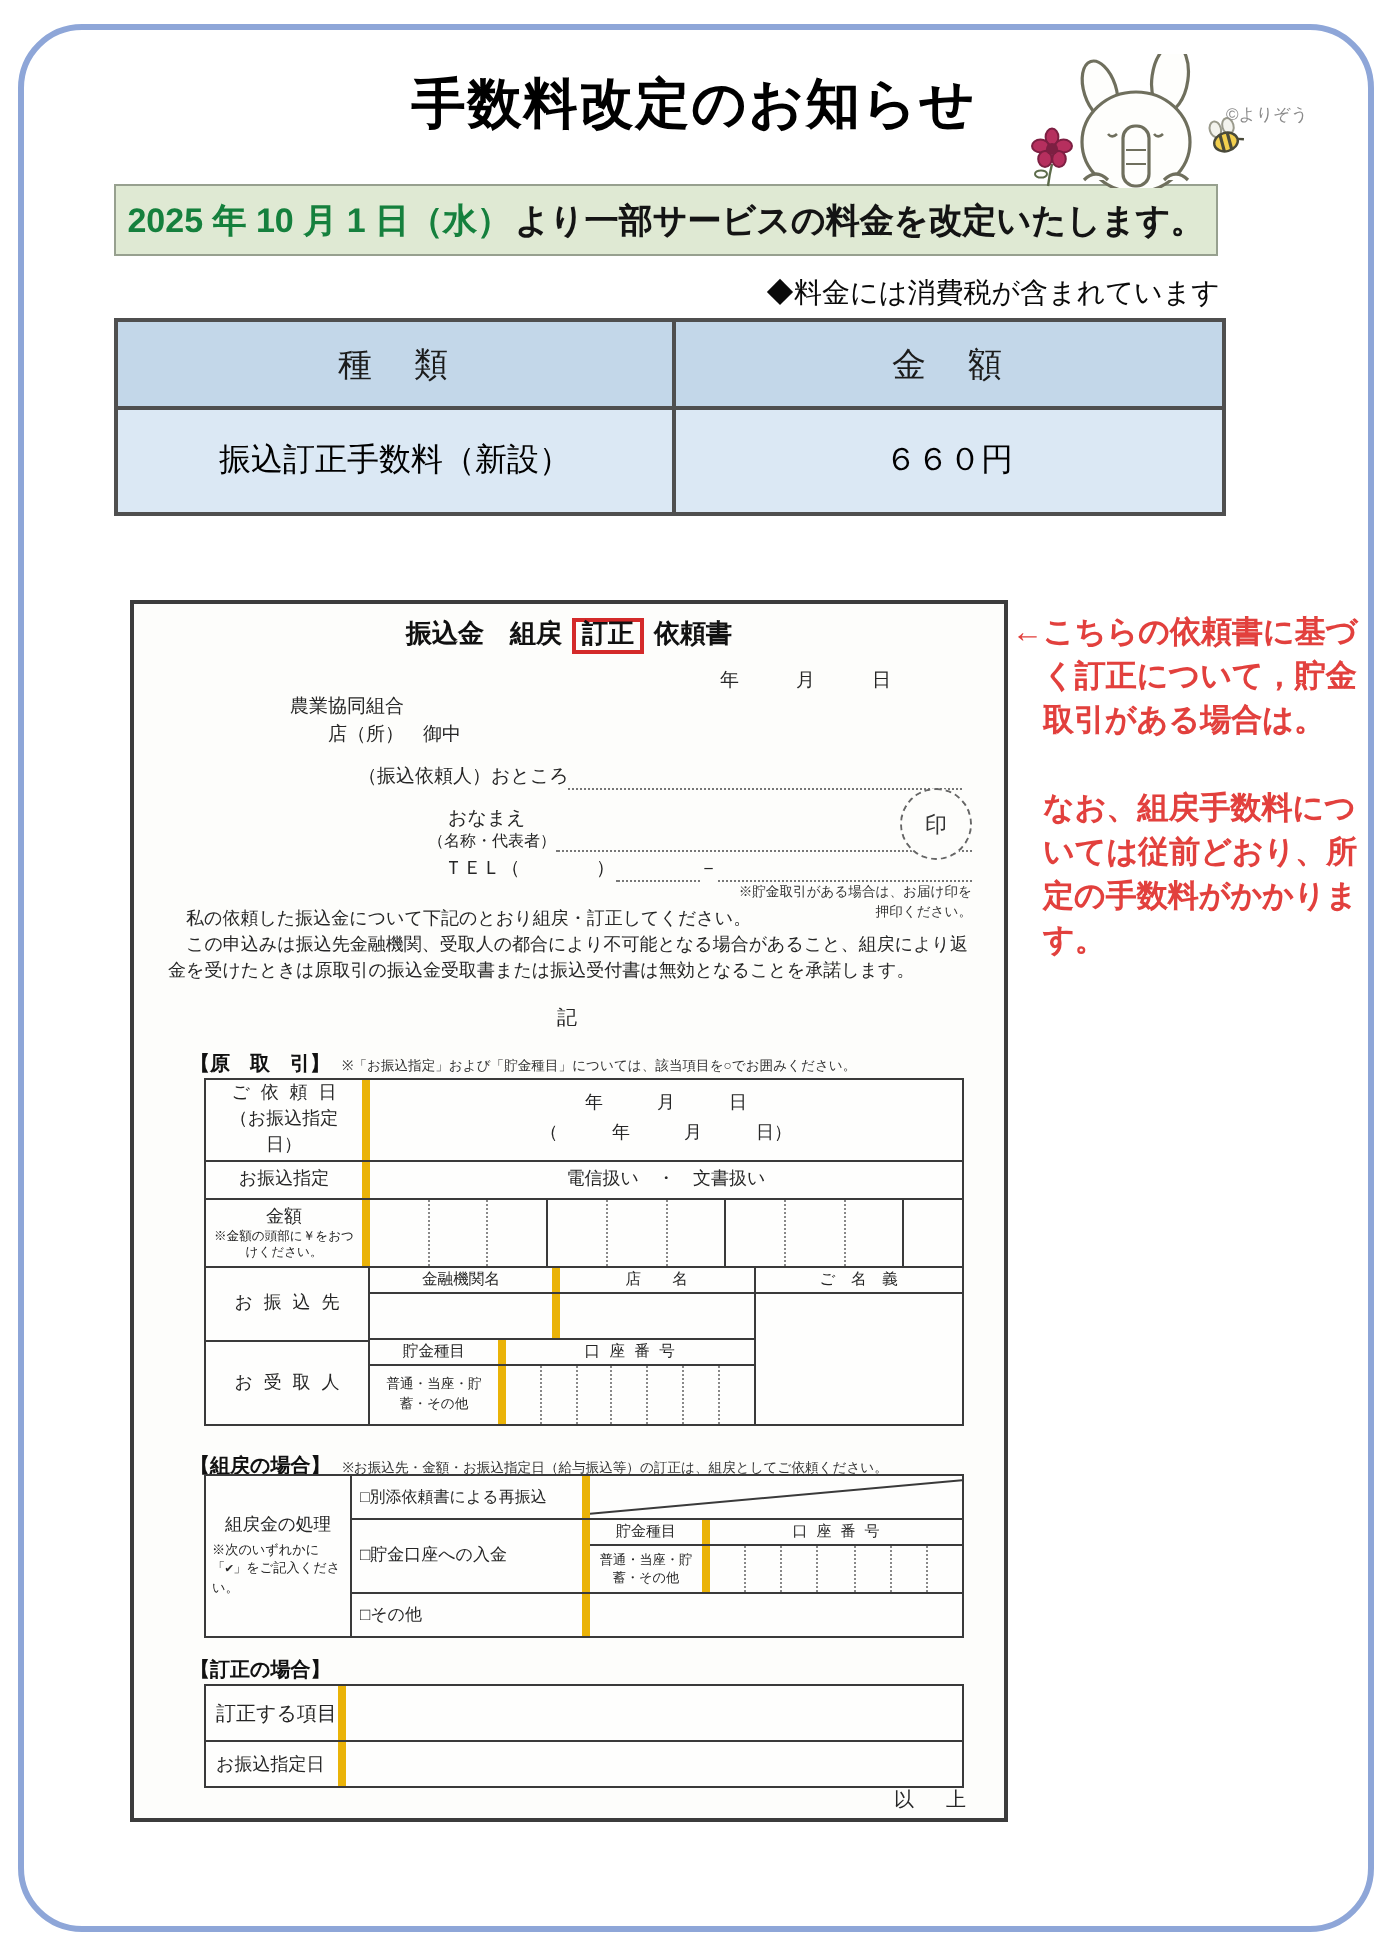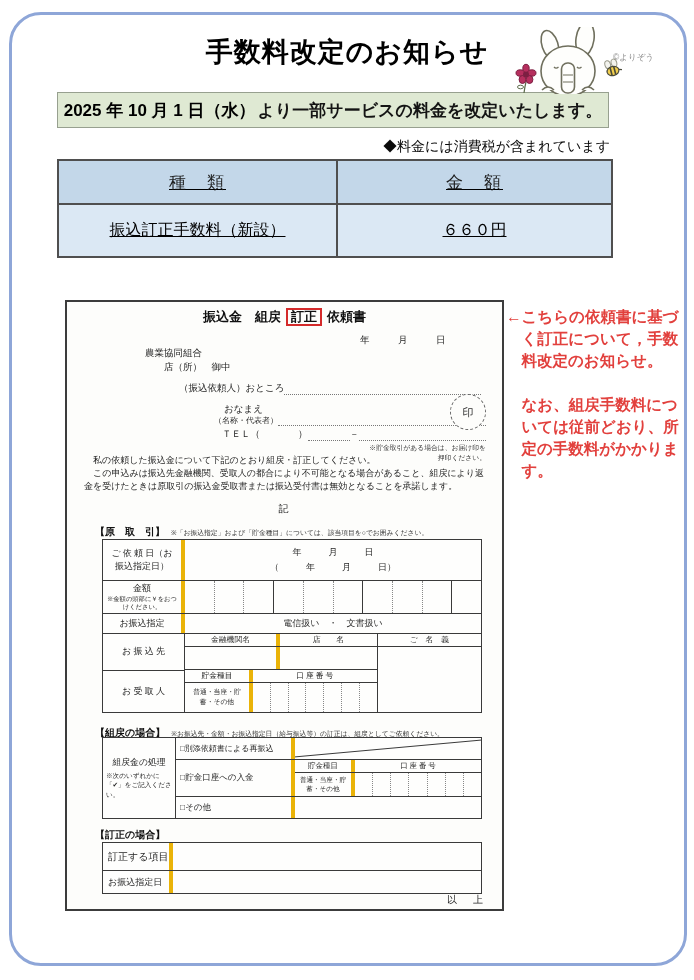--- a/index.html
+++ b/index.html
@@ -16,39 +16,39 @@
   
   .main-title{left:0;right:0;top:34px;text-align:center;font-size:27px;font-weight:bold;color:#000;letter-spacing:1px;}
 
   
   .mascot{left:512px;top:27px;width:152px;height:67px;z-index:3;}
   .mascot-credit{left:613px;top:52px;font-size:8.5px;color:#8a8a8a;z-index:4;}
 
   
   .banner{left:57px;top:92px;width:550px;height:34px;background:#dfe9d3;border:1px solid #97a08f;
     display:flex;align-items:center;justify-content:center;font-weight:bold;font-size:17px;z-index:1;}
-  .banner .date{color:#000000;margin-right:2px;}
+  .banner .date{color:#15803d;margin-right:2px;}
   .banner .rest{color:#141414;}
 
   .tax-note{left:57px;top:138px;width:553px;text-align:right;font-size:14px;font-weight:normal;color:#0a0a0a;}
 
   
-  .fee-table{left:57px;top:159px;width:556px;border-collapse:collapse;table-layout:fixed;text-decoration:underline;}
+  .fee-table{left:57px;top:159px;width:556px;border-collapse:collapse;table-layout:fixed;}
   .fee-table th,.fee-table td{border:2px solid #4f4f4f;text-align:center;padding:0;}
   .fee-table th{background:#c3d7e9;height:42px;font-size:17px;font-weight:500;color:#1c1c1c;letter-spacing:2px;}
   .fee-table td{background:#dbe8f4;height:51px;font-size:16px;color:#000000;}
 
   
   .ann{left:506px;top:306px;width:182px;color:#e2403d;font-weight:bold;font-size:15.5px;line-height:1.42;}
   .ann .p1{text-indent:-1em;padding-left:1em;margin:0 0 22px 0;}
   .ann .p2{padding-left:1em;margin:0;}
 
   
   .form-box{left:65px;top:300px;width:435px;height:607px;border:2px solid #3c3c3c;background:#fdfdfb;
-    font-family:Liberation Serif, serif;color:#262626;}
+    font-family:Liberation Mono, monospace;color:#262626;}
   .form-box *{box-sizing:border-box;}
   .f-title{top:6px;left:0;width:100%;text-align:center;font-size:13px;font-weight:bold;color:#111;}
   .f-title .boxed{display:inline-block;border:2px solid #d42a2a;padding:0 3px;margin:0 5px;line-height:1.1;}
   .f-date{top:32px;left:293px;font-size:9.5px;}
   .f-org1{top:45px;left:78px;font-size:9.5px;}
   .f-org2{top:59px;left:97px;font-size:9.5px;}
   .frow{display:flex;align-items:flex-end;}
   .dots{flex:1;border-bottom:1px dotted #777;height:10px;}
   .f-addr{top:80px;left:112px;width:302px;font-size:9.5px;}
   .f-name{top:101px;left:157px;font-size:9.5px;}
@@ -131,21 +131,21 @@
     <th>金　額</th>
   </tr>
   <tr>
     <td>振込訂正手数料（新設）</td>
     <td>６６０円</td>
   </tr>
 </tbody>
   </table>
 
 <div class="abs ann">
-  <p class="p1">←こちらの依頼書に基づく訂正について，手数料改定のお知らせ。</p>
+  <p class="p1">←こちらの依頼書に基づく訂正について，貯金取引がある場合は。</p>
   <p class="p2">なお、組戻手数料については従前どおり、所定の手数料がかかります。</p>
 </div>
 
 <div class="abs form-box">
 
   <div class="abs f-title">
     <span>振込金　組戻</span><span class="boxed">訂正</span><span>依頼書</span>
   </div>
 
   <div class="abs f-date">年　　　月　　　日</div>
@@ -181,41 +181,41 @@
   </div>
 
   <div class="abs tbl" style="top:237px;height:174px">
     <div class="tr" style="height:40px">
       <div class="cell brd lbl82" style="font-size:9px;padding:0 4px">ご 依 頼 日（お振込指定日）</div>
       <div class="cell" style="flex:1;flex-direction:column;font-size:9px;line-height:1.6">
         <div>年　　　月　　　日</div>
         <div>（　　　年　　　月　　　日）</div>
       </div>
     </div>
+    <div class="tr" style="height:20px">
+      <div class="cell brd lbl82" style="font-size:9px">お振込指定</div>
+      <div class="cell" style="flex:1;font-size:9px">電信扱い　・　文書扱い</div>
+    </div>
     <div class="tr" style="height:34px">
       <div class="cell brd lbl82" style="flex-direction:column;padding:1px 3px">
         <div style="font-size:9px">金額</div>
         <div style="font-size:6.3px;line-height:1.3">※金額の頭部に￥をおつけください。</div>
       </div>
       <div style="flex:1;display:flex">
         <div class="mc first"></div>
           <div class="mc"></div>
           <div class="mc"></div>
           <div class="mc solid"></div>
           <div class="mc"></div>
           <div class="mc"></div>
           <div class="mc solid"></div>
           <div class="mc"></div>
           <div class="mc"></div>
           <div class="mc solid"></div>
       </div>
-    </div>
-    <div class="tr" style="height:20px">
-      <div class="cell brd lbl82" style="font-size:9px">お振込指定</div>
-      <div class="cell" style="flex:1;font-size:9px">電信扱い　・　文書扱い</div>
     </div>
     <div class="tr" style="height:80px">
       <div class="lbl82" style="display:flex;flex-direction:column;border-right:1px solid #3a3a3a">
         <div class="cell" style="height:37px;border-bottom:1px solid #3a3a3a;font-size:9px">お 振 込 先</div>
         <div class="cell" style="flex:1;font-size:9px">お 受 取 人</div>
       </div>
       <div style="width:193px;display:flex;flex-direction:column">
         <div style="height:13px;display:flex;border-bottom:1px solid #3a3a3a">
           <div class="cell brd" style="width:95px;font-size:7.8px">金融機関名</div>
           <div class="cell" style="flex:1;font-size:7.8px">店　　名</div>

